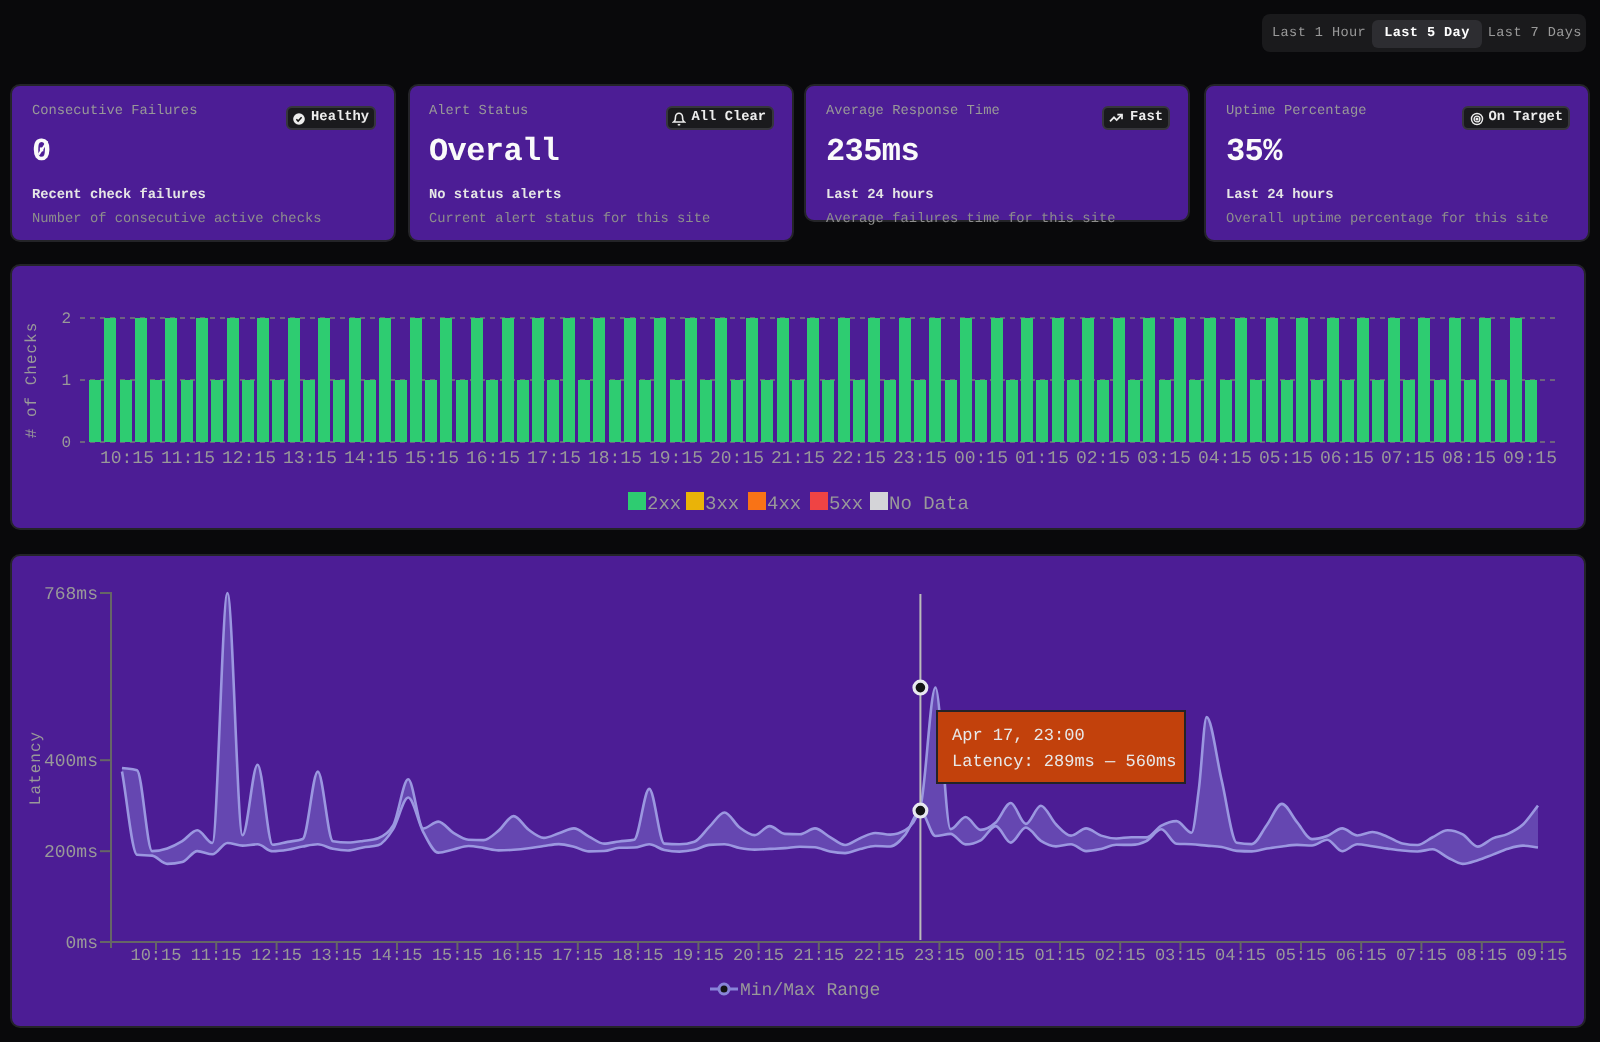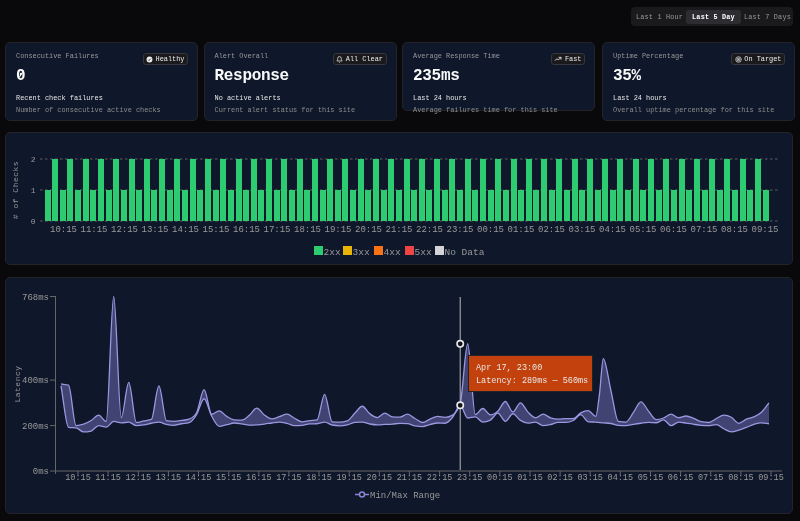--- a/index.html
+++ b/index.html
@@ -1,24 +1,24 @@
 <!DOCTYPE html>
 <html><head><meta charset="utf-8"><style>
 *{margin:0;padding:0;box-sizing:border-box}
 body{width:800px;height:521px;background:#09090b;-webkit-font-smoothing:antialiased;font-family:"Liberation Mono",monospace;position:relative;overflow:hidden}
 .abs{position:absolute}
-.card{position:absolute;background:#0f172a;border:1px solid #242428;border-radius:5px}
+.card{position:absolute;background:#4c1d95;border:1px solid #242428;border-radius:5px}
 .seg{position:absolute;left:631px;top:7px;width:162px;height:19px;background:#1a1a1c;border-radius:4px;display:flex;align-items:center;justify-content:space-between;padding:0 2px}
 .seg div{font-size:6.8px;color:#9a9a9a;padding:3px 3px;letter-spacing:.2px;white-space:nowrap}
 .seg .on{background:#2d2d31;color:#fff;font-weight:bold;border-radius:3px;padding:3px 6px}
 .title{position:absolute;left:10px;top:9px;font-size:6.9px;color:#989898;white-space:nowrap}
 .value{position:absolute;left:10px;top:23.5px;font-size:16px;font-weight:bold;color:#fafafa;letter-spacing:-.3px}
-.sub{position:absolute;left:10px;top:50.5px;font-size:6.9px;font-weight:normal;color:#e6e6e6;white-space:nowrap}
+.sub{position:absolute;left:10px;top:50.5px;font-size:6.9px;font-weight:bold;color:#e6e6e6;white-space:nowrap}
 .desc{position:absolute;left:10px;top:62.5px;font-size:6.9px;color:#8d8d8d;white-space:nowrap}
-.badge{position:absolute;right:9px;top:10px;height:12px;border:1px solid #36363c;border-radius:3px;display:flex;align-items:center;gap:2.5px;padding:0 2.5px;font-size:6.9px;font-weight:normal;color:#ededed;background:#1a1a1d;white-space:nowrap}
+.badge{position:absolute;right:9px;top:10px;height:12px;border:1px solid #36363c;border-radius:3px;display:flex;align-items:center;gap:2.5px;padding:0 2.5px;font-size:6.9px;font-weight:bold;color:#ededed;background:#1a1a1d;white-space:nowrap}
 svg text{fill:#999;font-family:"Liberation Mono",monospace}
 </style></head><body>
 
 <div class="seg">
     <div>Last 1 Hour</div>
     <div class="on">Last 5 Day</div>
     <div>Last 7 Days</div>
   </div>
 
 <div class="card" style="left:5px;top:42px;width:193px;height:79px">
@@ -26,27 +26,27 @@
   <div class="badge"><svg width="7" height="7" viewBox="0 0 24 24">
         <circle cx="12" cy="12" r="10" fill="#ededed"></circle>
         <path d="M7.5 12.5l3 3 6-6.5" fill="none" stroke="#141415" stroke-width="2.6"></path>
       </svg>Healthy</div>
   <div class="value">0<span style="position:absolute;left:4.6px;top:3.5px;width:1.1px;height:8px;background:#fafafa;transform:rotate(33deg)"></span></div>
   <div class="sub">Recent check failures</div>
   <div class="desc">Number of consecutive active checks</div>
 </div>
 
 <div class="card" style="left:203.5px;top:42px;width:193px;height:79px">
-  <div class="title">Alert Overall</div>
+  <div class="title">Alert Status</div>
   <div class="badge"><svg width="7" height="7" viewBox="0 0 24 24" fill="none" stroke="#ededed" stroke-width="2.6">
         <path d="M18 8a6 6 0 0 0-12 0c0 7-3 9-3 9h18s-3-2-3-9"></path>
         <path d="M13.7 21a2 2 0 0 1-3.4 0"></path>
       </svg>All Clear</div>
-  <div class="value">Response</div>
-  <div class="sub">No active alerts</div>
+  <div class="value">Overall</div>
+  <div class="sub">No status alerts</div>
   <div class="desc">Current alert status for this site</div>
 </div>
 
 <div class="card" style="left:402px;top:42px;width:193px;height:69px">
   <div class="title">Average Response Time</div>
   <div class="badge"><svg width="8" height="8" viewBox="0 0 24 24" fill="none" stroke="#ededed" stroke-width="2.6">
         <path d="M3 17l6-6 4 4 8-8"></path>
         <path d="M14 7h7v7"></path>
       </svg>Fast</div>
   <div class="value">235ms</div>

